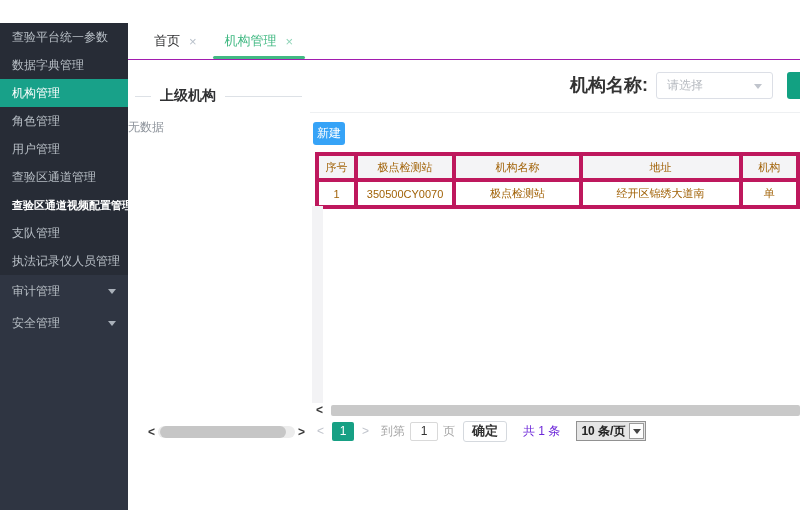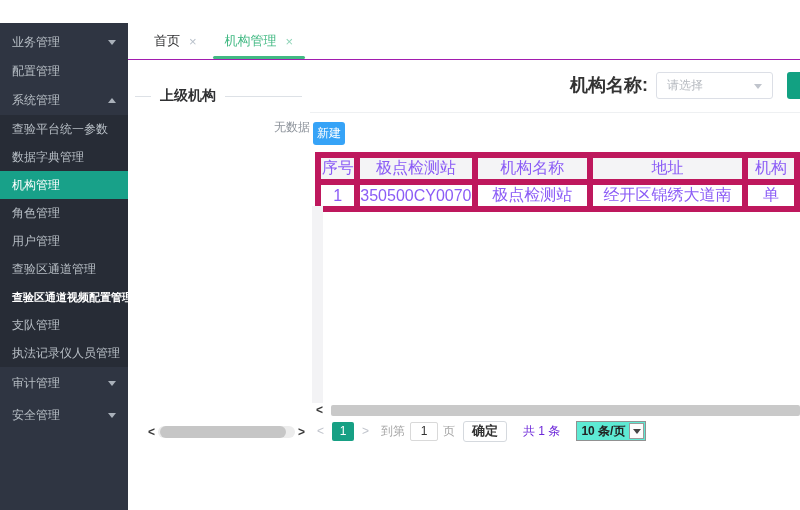--- a/index.html
+++ b/index.html
@@ -34,79 +34,66 @@
   .tab.active .close { color:#8fd4b8; }
   .tab.active::after { content:""; position:absolute; left:2px; right:2px; bottom:0; height:3px; background:#42b983; border-radius:2px; }
 
   
   .tree-panel { position:absolute; left:0; top:37px; width:182px; bottom:12px; background:#fff; }
   .section-head { display:flex; align-items:center; margin:27px 8px 0 7px; }
   .section-head .line { height:1px; background:#dde1e6; }
   .section-head .line.short { width:16px; }
   .section-head .line.long { flex:1; }
   .section-head .sec-title { font-size:14px; font-weight:bold; color:#303133; margin:0 9px; white-space:nowrap; }
-  .tree-empty { margin-top:14px; text-align:right; color:#8d939b; font-size:12px; }
+  .tree-empty { margin-top:14px; text-align:left; color:#8d939b; font-size:12px; }
   .tree-hscroll { position:absolute; left:17px; top:365px; width:163px; height:14px; display:flex; align-items:center; }
   .scroll-arrow { width:13px; text-align:center; font-size:12px; font-weight:bold; color:#3a3a3a; cursor:pointer; line-height:14px; }
   .tree-track { flex:1; height:12px; background:#ececec; border-radius:6px; position:relative; }
   .tree-thumb { position:absolute; left:2px; top:0; height:12px; width:92%; background:#c6c6c6; border-radius:6px; }
 
   
   .right-panel { position:absolute; left:182px; top:37px; right:0; bottom:0; overflow:hidden; background:#fff; }
   .search-label { position:absolute; left:0; top:12px; width:338px; text-align:right; font-size:18px; font-weight:bold; color:#333; line-height:27px; }
   .search-select { position:absolute; left:346px; top:12px; width:117px; height:27px; border:1px solid #dcdfe6; border-radius:3px; background:#fff; display:flex; align-items:center; cursor:pointer; }
   .search-select .placeholder { margin-left:10px; font-size:12px; color:#b6bac0; }
   .select-caret { position:absolute; right:10px; top:11px; width:0; height:0; border-left:4px solid transparent; border-right:4px solid transparent; border-top:5px solid #c0c4cc; }
   .search-button { position:absolute; left:477px; top:12px; width:48px; height:27px; background:#12a182; border:none; border-radius:3px; cursor:pointer; }
   .panel-divider { position:absolute; left:0; right:0; top:52px; height:1px; background:#eef0f2; }
 
   
   .btn-new { position:absolute; left:3px; top:62px; width:32px; height:23px; background:#36a3f7; color:#fff; font-size:12px; border:none; border-radius:3px; cursor:pointer; padding:0; line-height:23px; text-align:center; }
   .grid-table { position:absolute; left:5px; top:92px; border-collapse:collapse; table-layout:fixed; }
-  .grid-table th, .grid-table td { border:6px solid #be185d; font-size:16px; color:#8b5cf6; text-align:center; font-weight:normal; overflow:hidden; white-space:nowrap; }
+  .grid-table th, .grid-table td { border:4px solid #be185d; font-size:11px; color:#a16207; text-align:center; font-weight:normal; overflow:hidden; white-space:nowrap; }
   .grid-table th { height:26px; background:#f4f4f6; }
   .grid-table td { height:27px; background:#fff; }
   .v-strip { position:absolute; left:2px; top:146px; width:11px; height:197px; background:#f3f3f5; }
   .grid-hscroll { position:absolute; left:3px; right:0; top:343px; height:14px; display:flex; align-items:center; }
   .grid-hscroll .grid-thumb { flex:1; height:11px; background:#c9c9c9; margin-left:5px; border-radius:2px; }
 
   
   .pager { position:absolute; left:3px; top:360px; height:22px; display:flex; align-items:center; font-size:12px; }
   .pg-chevron { color:#c0c4cc; font-size:12px; padding:0 4px; cursor:pointer; }
   .pg-page { width:22px; height:19px; background:#17a084; color:#fff; text-align:center; line-height:19px; border-radius:2px; margin:0 4px; cursor:pointer; }
   .pg-goto { color:#a6a6a6; margin:0 5px 0 8px; }
   .pg-input { width:28px; height:19px; border:1px solid #d9d9d9; border-radius:2px; text-align:center; font-size:12px; color:#333; }
   .pg-unit { color:#a6a6a6; margin:0 8px 0 5px; }
   .pg-confirm { height:21px; padding:0 8px; background:#fff; border:1px solid #d5d9de; border-radius:3px; font-size:13px; font-weight:bold; color:#333; cursor:pointer; }
   .pg-total { color:#6d28d9; margin:0 16px; }
-  .pg-size { display:flex; align-items:center; height:20px; border:1px solid #919191; background:#5eead4; cursor:pointer; }
+  .pg-size { display:flex; align-items:center; height:20px; border:1px solid #919191; background:#e5e5e5; cursor:pointer; }
   .pg-size .size-text { padding:0 4px; font-size:12px; font-weight:bold; color:#222; }
   .size-arrow-box { width:15px; height:16px; border:1px solid #9a9a9a; margin-right:1px; display:flex; align-items:center; justify-content:center; background:#fdfdfd; }
   .size-arrow-box .tri { width:0; height:0; border-left:4px solid transparent; border-right:4px solid transparent; border-top:5px solid #444; }
 </style>
 </head>
 <body>
 
 <div class="stage">
 
 
   <div class="sidebar">
-    <div class="side-group-top">
-      <div class="side-item">
-        <span>业务管理</span>
-        <span class="caret down"></span>
-      </div>
-      <div class="side-item">
-        <span>配置管理</span>
-      </div>
-      <div class="side-item">
-        <span>系统管理</span>
-        <span class="caret up"></span>
-      </div>
-    </div>
     <div class="submenu">
       <div class="side-item">
         <span>查验平台统一参数</span>
       </div>
       <div class="side-item">
         <span>数据字典管理</span>
       </div>
       <div class="side-item selected">
         <span>机构管理</span>
       </div>

